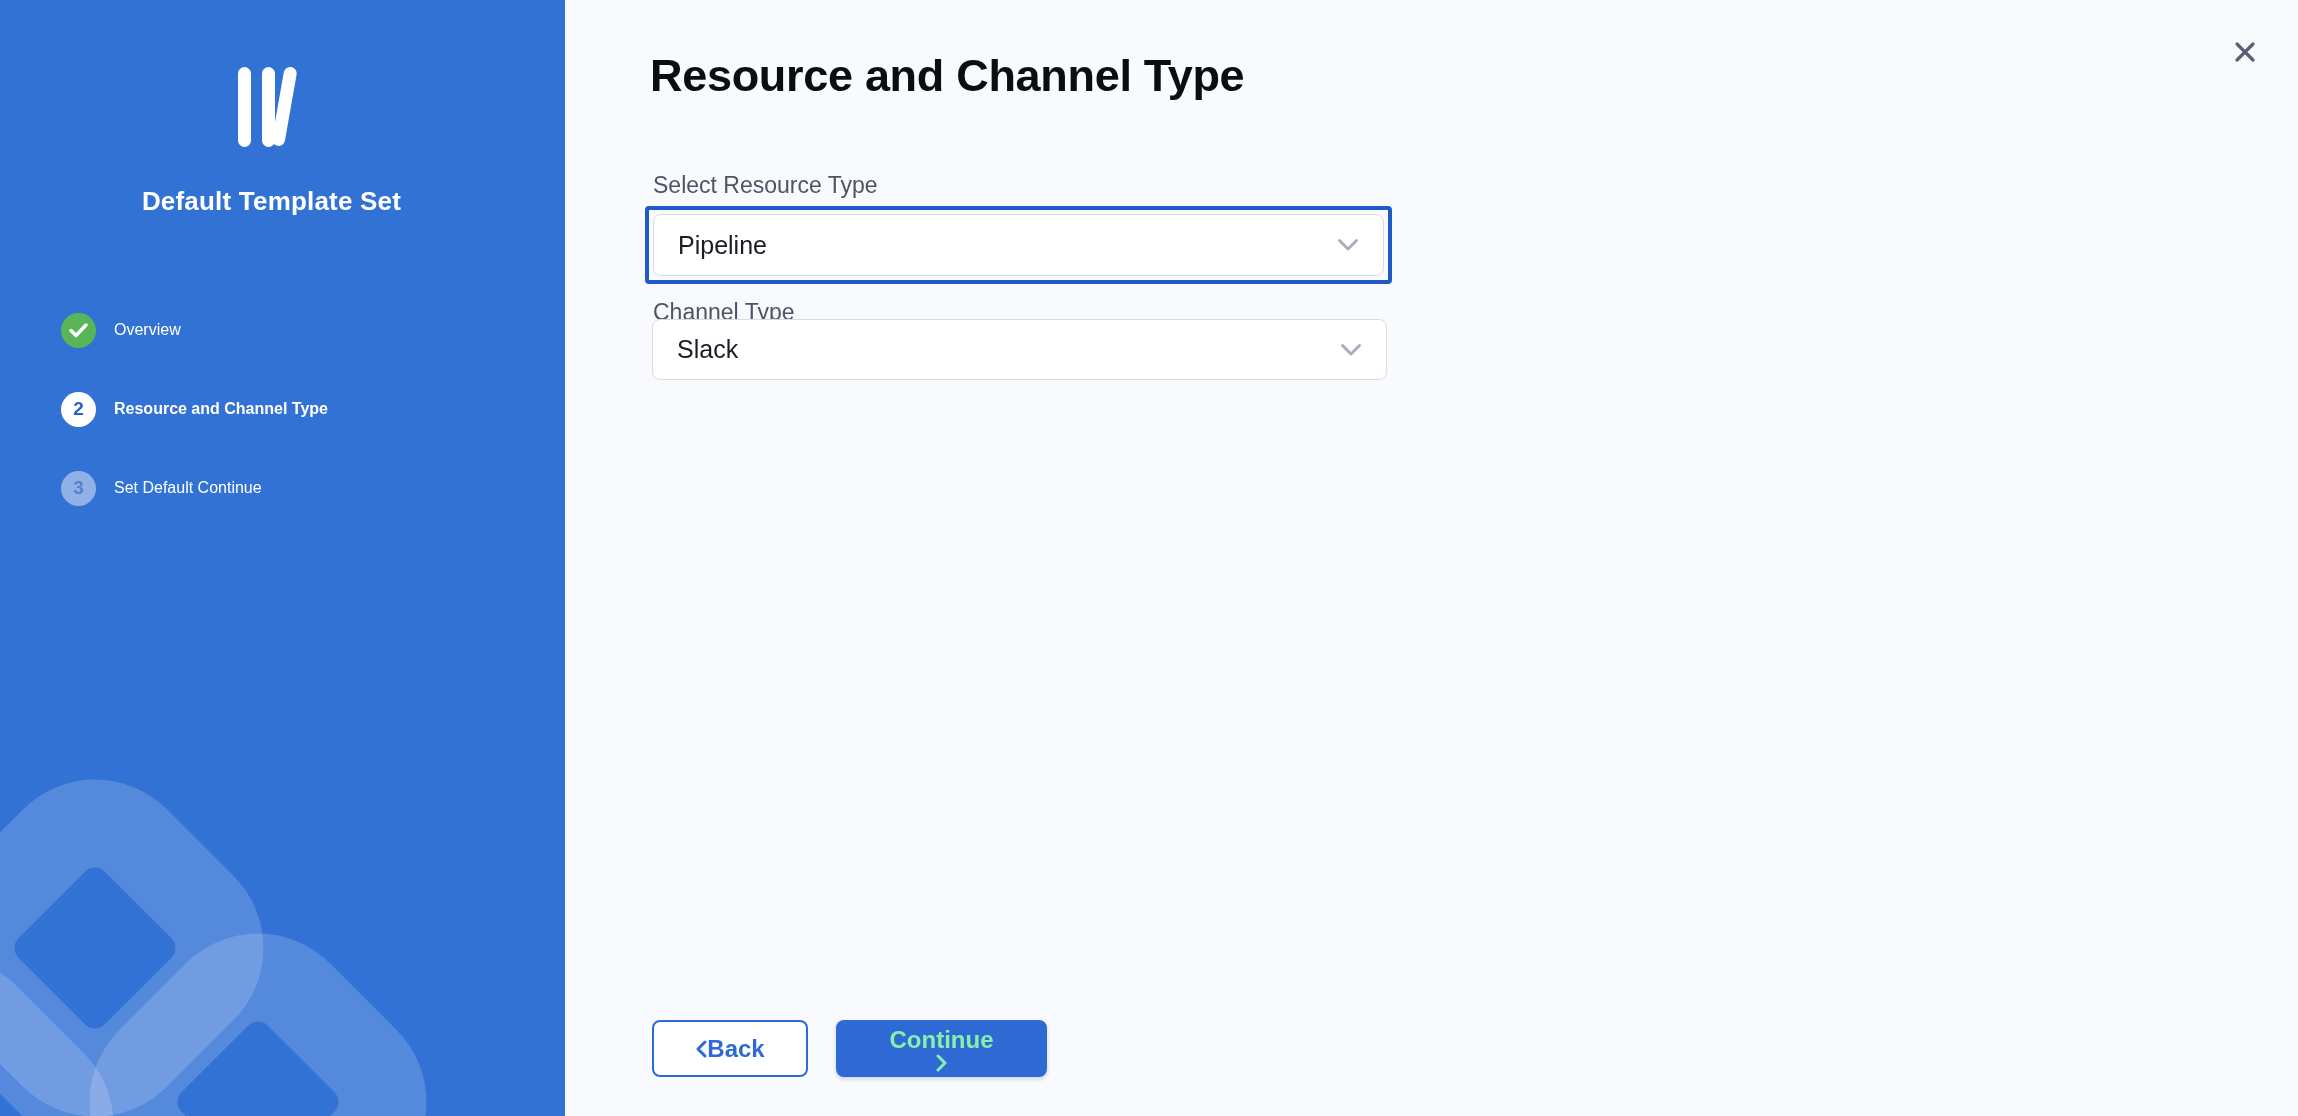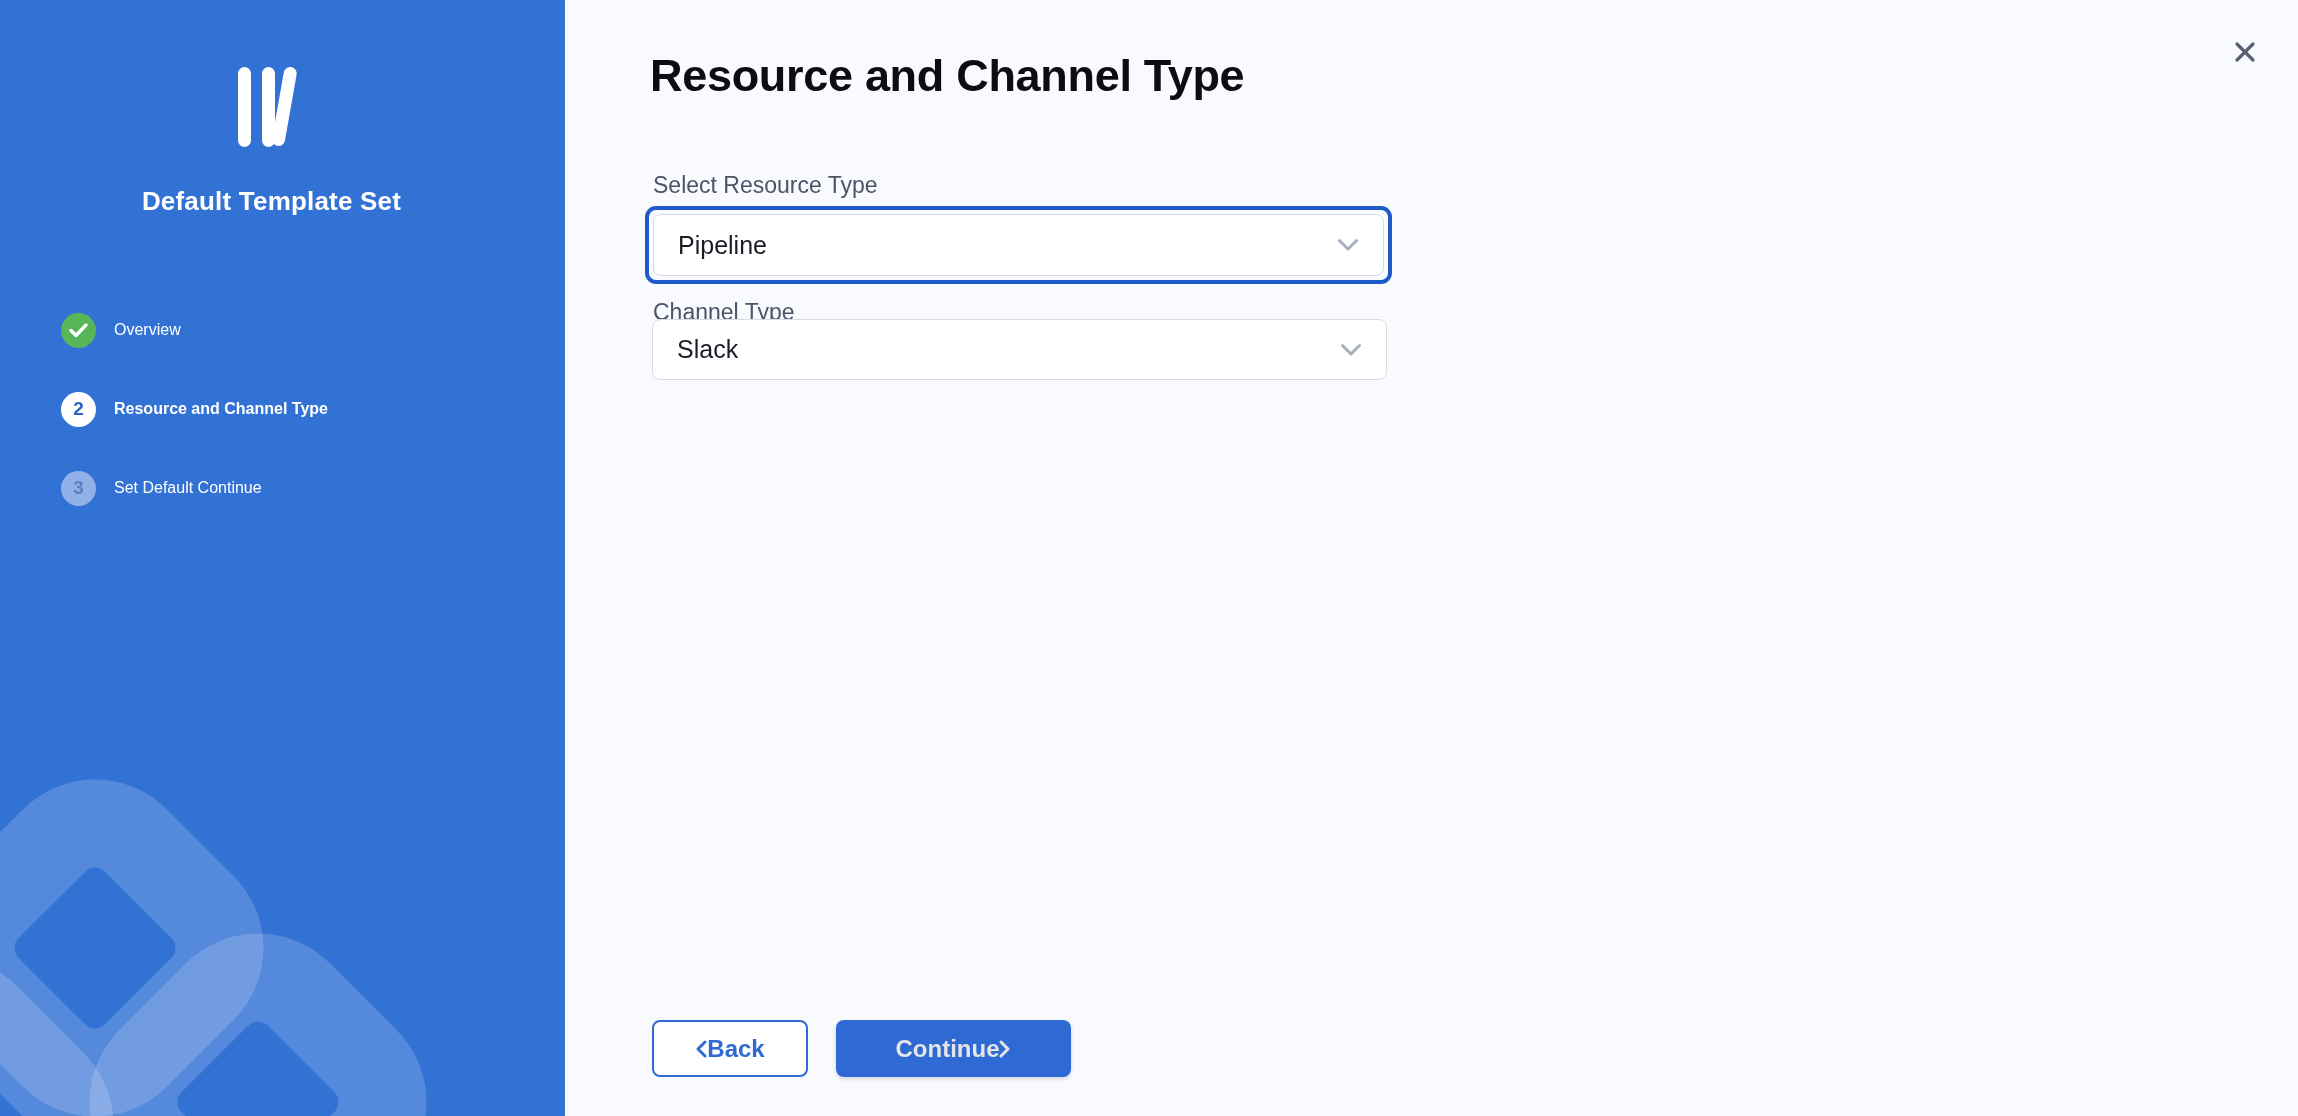--- a/index.html
+++ b/index.html
@@ -63,21 +63,21 @@
   }
   .field-label {
     position: absolute; left: 88px;
     font-size: 23px; color: var(--label-gray, #4E5468); text-align: right;
   }
   .label-resource { top: 172px; }
   .label-channel  { top: 299px; }
 
   .focus-ring {
     position: absolute; left: 80px; top: 206px; width: 747px; height: 78px;
-    border: 4px solid var(--focus-ring, #1F5AC9); border-radius: 11px;
+    border: 4px solid var(--focus-ring, #1F5AC9); border-radius: 4px;
     padding: 4px; background: var(--content-bg, #F8FAFD);
   }
   .select {
     display: flex; align-items: center;
     background: #FFFFFF;
     border: 1px solid var(--field-border, #D9DBE3);
     border-radius: 8px;
     padding: 0 24px;
     cursor: pointer;
     width: 100%; height: 100%;
@@ -93,23 +93,23 @@
     display: flex; align-items: center; justify-content: center;
     border-radius: 8px; font-size: 24px; font-weight: 700;
     font-family: inherit; cursor: pointer; 
   }
   .btn-back {
     left: 87px; width: 156px;
     background: #FFFFFF; color: var(--accent-blue, #2F6AD4);
     border: 2px solid var(--accent-blue, #2F6AD4);
   }
   .btn-continue {
-    left: 271px; width: 235px;
-    background: var(--accent-blue, #2F6AD4); color: #e5e5e5;
-    border: none; box-shadow: 0 2px 4px rgba(16,44,94,0.18);
+    left: 271px; width: 211px;
+    background: var(--accent-blue, #2F6AD4); color: #86efac;
+    border: none; box-shadow: 0 2px 4px rgba(16,44,94,0.18); flex-direction: column;
   }
 
   .close-btn {
     position: absolute; left: 1661px; top: 33px; width: 38px; height: 38px;
     background: transparent; border: none; cursor: pointer;
     display: flex; align-items: center; justify-content: center;
   }
 </style>
 </head>
 <body>

